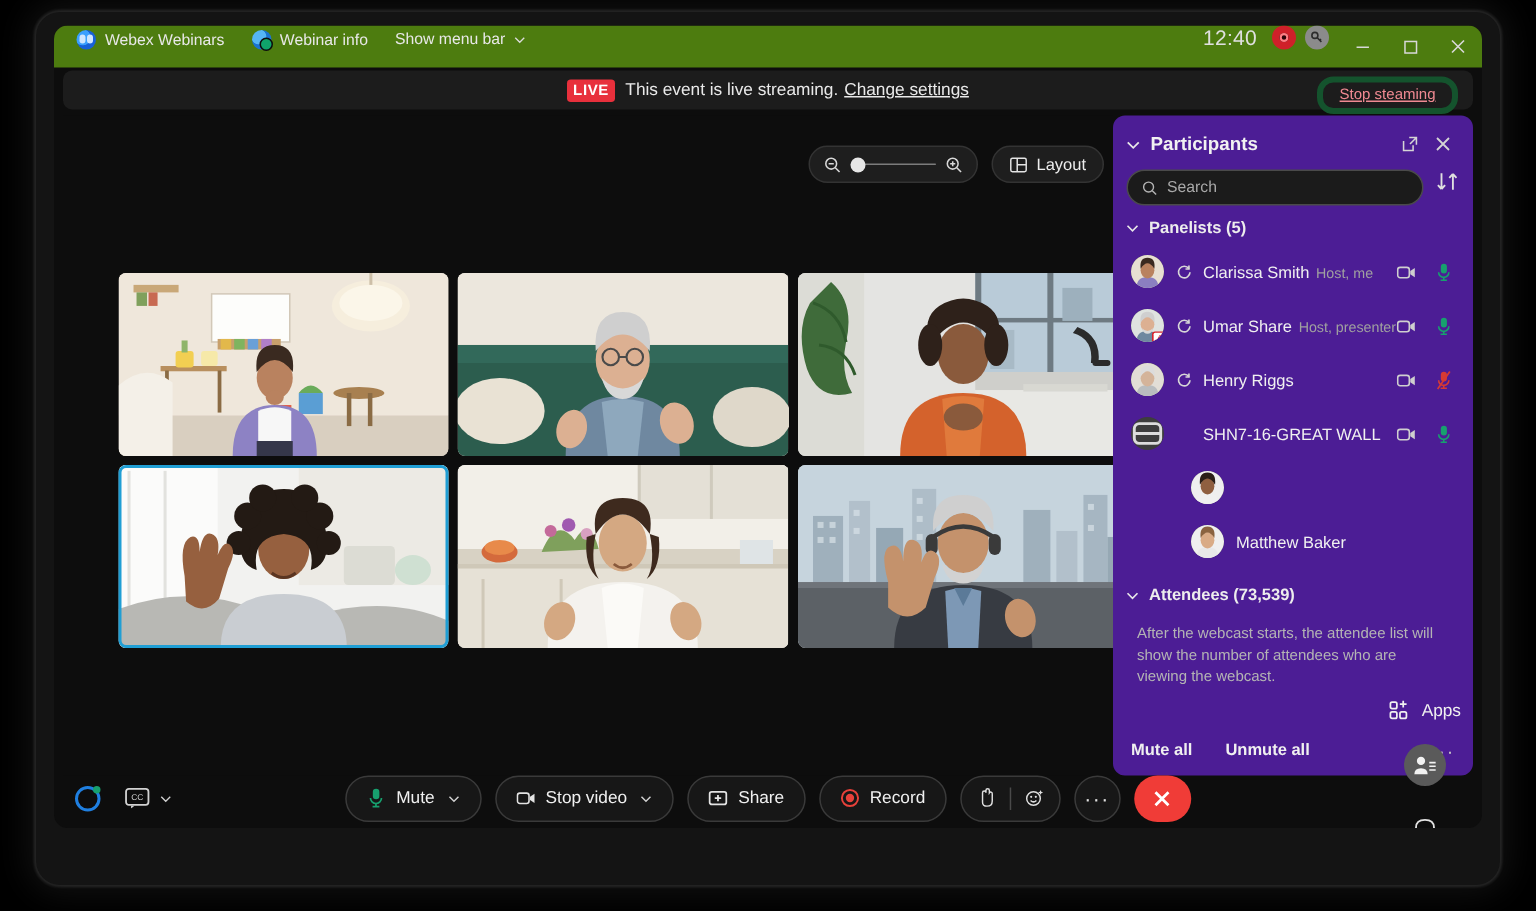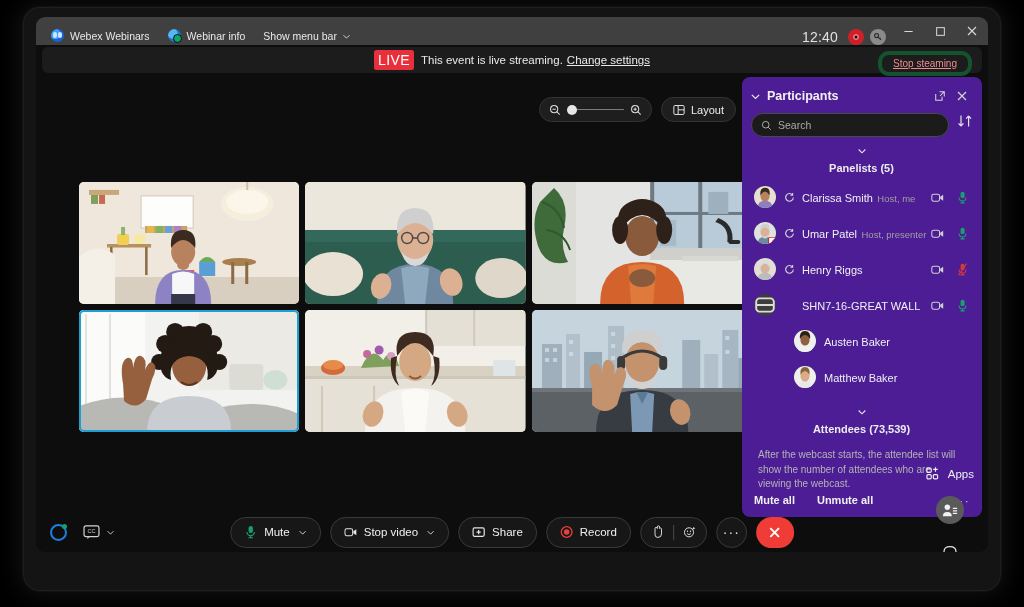--- a/index.html
+++ b/index.html
@@ -30,22 +30,22 @@
     left: 12px; top: 9px;
     width: 952px; height: 535px;
     background: #0d0d0d;
     border-radius: 9px;
     overflow: hidden;
   }
   
   .titlebar {
     position: absolute; left: 0; top: 0;
     width: 952px; height: 28px;
-    background: #404040;
-    display: flex; align-items: flex-end;
+    background: #4d7c0f;
+    display: flex; align-items: flex-start;
     padding: 0 0 0 6px;
     font-size: 10.5px; color: #e8e8e8;
   }
   .tb-item { display: flex; align-items: center; gap: 6px; padding: 3px 9px; border-radius: 4px; white-space: nowrap; }
   .tb-item.chev { gap: 5px; }
   .logo-webex {
     width: 13px; height: 13px; border-radius: 50%;
     background: radial-gradient(circle at 32% 38%, #3aa0ff 0 42%, #1761d8 46% 100%);
     position: relative; flex: none;
   }
@@ -76,21 +76,21 @@
   .winbtn svg { display: block; }
   
   .banner {
     position: absolute; left: 6px; top: 30px;
     width: 940px; height: 26px;
     background: #1c1c1c; border-radius: 6px;
     display: flex; align-items: center; justify-content: center;
     font-size: 11.5px; color: #e9e9e9;
   }
   .live-chip {
-    background: #e8303c; color: #fff; font-size: 14px; font-weight: normal;
+    background: #e8303c; color: #fff; font-size: 10px; font-weight: bold;
     letter-spacing: .4px; padding: 2px 4px; border-radius: 2.5px; margin-right: 7px;
   }
   .banner-link { color: #e9e9e9; text-decoration: underline; margin-left: 4px; }
   .stop-btn {
     position: absolute; right: 10px; top: 4px;
     border: 4px solid #14532d; color: #f08a92; background: transparent;
     border-radius: 11px; font-size: 10px; padding: 3px 11px;
     font-family: inherit; white-space: nowrap; text-decoration: underline;
   }
   
@@ -147,21 +147,21 @@
     background: #1b1b1b; display: flex; align-items: center; gap: 6px; padding: 0 9px;
   }
   .search-box input {
     flex: 1; background: transparent; border: none; outline: none;
     color: #e4e4e4; font-size: 10.5px; font-family: inherit;
   }
   .search-box input::placeholder { color: #a9a9a9; }
   .sort-ico { width: 16px; height: 16px; color: #e0e0e0; flex: none; }
   .sec-head {
     display: flex; align-items: center; gap: 6px;
-    padding: 9px 9px 5px 8px; font-size: 11px; font-weight: bold; color: #ededed; flex-direction: column;
+    padding: 9px 9px 5px 8px; font-size: 11px; font-weight: bold; color: #ededed;
   }
   .plist { padding: 0 6px; }
   .prow { display: flex; align-items: center; height: 36px; padding: 0 4px 0 6px; border-radius: 4px; }
   .prow.sub { height: 36px; padding-left: 46px; }
   .pav { width: 22px; height: 22px; border-radius: 50%; overflow: hidden; flex: none; position: relative; background: #3a3a3a; }
   .pav svg { display: block; width: 100%; height: 100%; }
   .pav-badge {
     position: absolute; right: -3px; bottom: -2px; width: 11px; height: 9px;
     background: #d8242e; border-radius: 2px; display: flex; align-items: center; justify-content: center;
   }
@@ -588,21 +588,21 @@
               <rect x="0.6" y="0.8" width="8.8" height="6.6" rx="1" fill="#fff"></rect>
               <path d="M5 2.4 V5.6 M3.6 4 H6.4" stroke="#d8242e" stroke-width="1.1"></path>
             </svg>
           </span>
         </span>
         <svg class="mute-ring" viewBox="0 0 12 12">
           <path d="M9.4 3.4 A4.2 4.2 0 1 0 10.2 6" fill="none" stroke="#d7d7d7" stroke-width="1.2"></path>
           <path d="M9.4 1 V3.6 H6.9" fill="none" stroke="#d7d7d7" stroke-width="1.2"></path>
         </svg>
         <span class="pnames">
-          <span class="pname">Umar Patel</span>
+          <span class="pname">Umar Share</span>
           <span class="prole">Host, presenter</span>
         </span>
         <span class="pst">
           <svg class="vi" viewBox="0 0 16 14">
             <rect x="1" y="3" width="9.5" height="8.5" rx="2" fill="none" stroke="currentColor" stroke-width="1.3"></rect>
             <path d="M11.3 6 L15 3.6 V11 L11.3 8.6 Z" fill="currentColor"></path>
           </svg>
           <svg class="mi on" viewBox="0 0 12 16">
             <rect x="3.6" y="1" width="5" height="8" rx="2.5" fill="currentColor"></rect>
             <path d="M1.8 8 a4.2 4.2 0 0 0 8.4 0" fill="none" stroke="currentColor" stroke-width="1.3"></path>
@@ -668,23 +668,20 @@
       <div class="prow sub">
         <span class="pav">
           <svg viewBox="0 0 24 24">
             <rect width="24" height="24" fill="#efefef"></rect>
             <path d="M4 24 q0 -8 8 -8 q8 0 8 8 Z" fill="#f0f0f0"></path>
             <ellipse cx="12" cy="11" rx="5" ry="6" fill="#8f5f40"></ellipse>
             <path d="M6.5 10 q5.5 -9 11 0 q1 -9 -5.5 -9 q-6.5 0 -5.5 9" fill="#2b1f18"></path>
           </svg>
         </span>
         <span style="width:8px"></span>
-        <span class="pnames">
-          <span class="pname">Austen Baker</span>
-        </span>
       </div>
 
       <div class="prow sub">
         <span class="pav">
           <svg viewBox="0 0 24 24">
             <rect width="24" height="24" fill="#efefef"></rect>
             <path d="M4 24 q0 -8 8 -8 q8 0 8 8 Z" fill="#e8e8e8"></path>
             <ellipse cx="12" cy="11" rx="5" ry="6" fill="#d9ab86"></ellipse>
             <path d="M7 9.5 q5 -8 10 0 q1 -8.5 -5 -8.5 q-6 0 -5 8.5" fill="#8a6340"></path>
           </svg>

